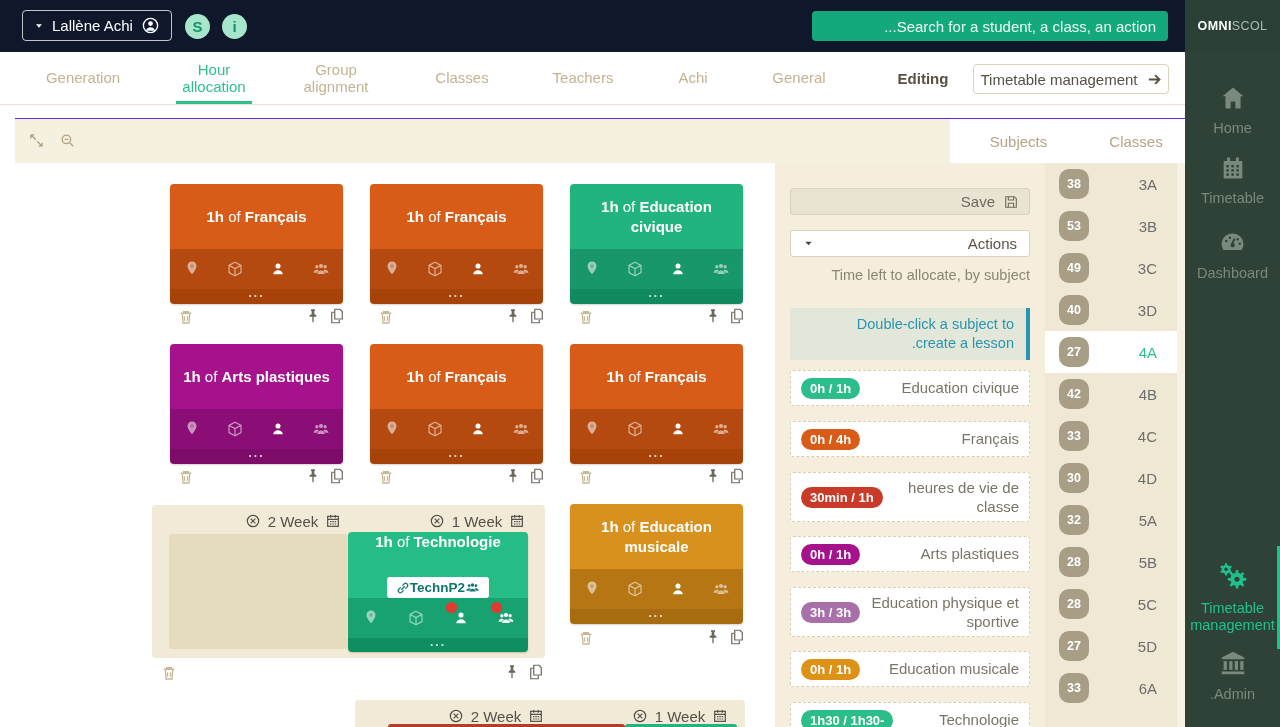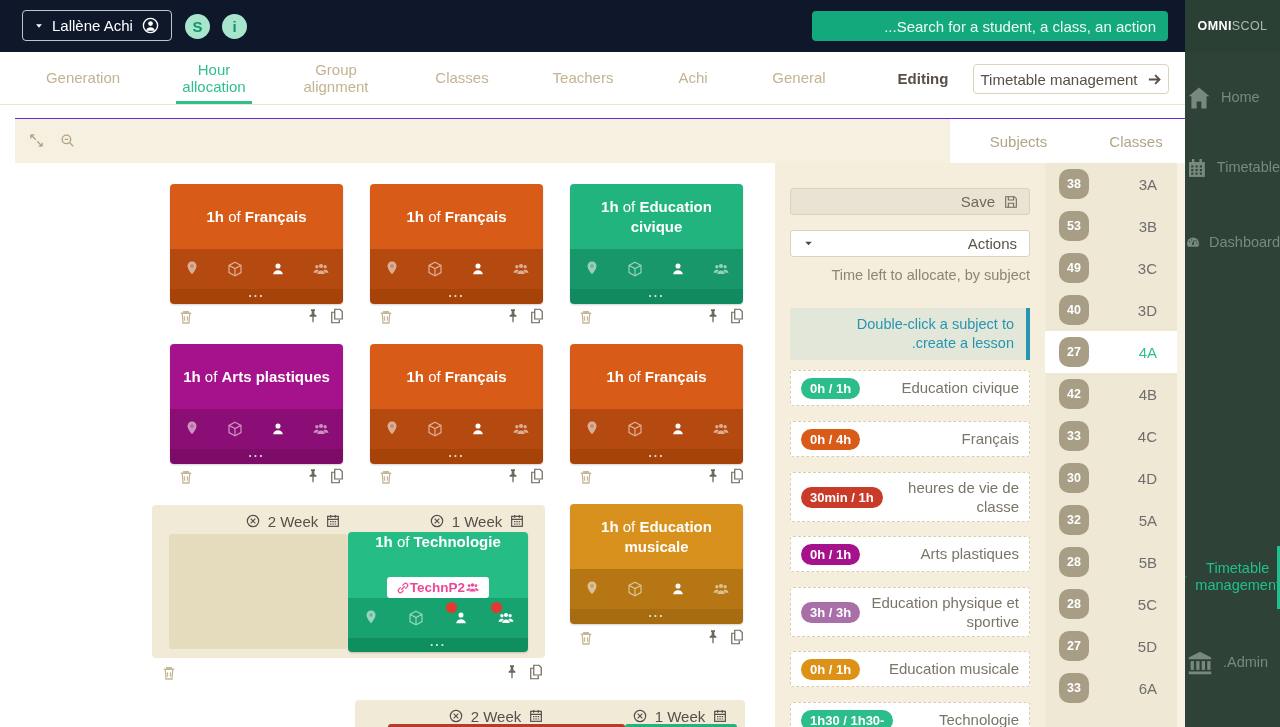--- a/index.html
+++ b/index.html
@@ -36,21 +36,21 @@
   
   .card{position:absolute;width:173px;border-radius:4px;overflow:hidden;box-shadow:0 1px 2px rgba(0,0,0,.18);display:flex;flex-direction:column;cursor:pointer}
   .card.orange{--main:#d85c17;--foot:#b54a10;--strip:#a64309}
   .card.green {--main:#21b47e;--foot:#17976a;--strip:#128a5f}
   .card.purple{--main:#a5128c;--foot:#8a0e75;--strip:#7d0c69}
   .card.amber {--main:#d8911d;--foot:#b57613;--strip:#a66c0f}
   .card.tech  {--main:#25bd85;--foot:#17a270;--strip:#0f8f60}
   .card-title{flex:1;display:flex;align-items:center;justify-content:center;text-align:center;color:#fff;font-size:15px;background:var(--main);padding:0 12px;line-height:1.3;min-height:64px}
   .b{font-weight:bold}
   .card.tech .card-title{flex-direction:column;justify-content:space-between;gap:5px;min-height:66px}
-  .tag-pill{background:#fff;border-radius:3px;height:21px;display:flex;align-items:center;padding:0 9px;color:#ec4899;font-size:13.5px;font-weight:bold}
+  .tag-pill{background:#fff;border-radius:3px;height:21px;display:flex;align-items:center;padding:0 9px;color:#0f766e;font-size:13.5px;font-weight:bold}
   .card-icons{height:40px;background:var(--foot);display:flex;align-items:center;justify-content:space-around;color:#fff;flex:none}
   .ci{width:18px;height:18px;opacity:.55;position:relative;cursor:pointer}
   .ci.bright{opacity:1}
   .dot{position:absolute;left:-6px;top:-7px;width:11px;height:11px;border-radius:50%;background:#e23a2e}
   .card-strip{height:15px;background:var(--strip);flex:none;display:flex;align-items:flex-start;justify-content:center;cursor:pointer}
   .card-strip::after{content:"...";color:rgba(255,255,255,.8);font-weight:bold;font-size:12px;letter-spacing:2px;line-height:8px}
 
   .act{position:absolute;cursor:pointer}
   .act.light{color:#c6b795}
   .act.dark{color:#6e675c}
@@ -78,21 +78,21 @@
   .classes-panel{position:absolute;left:1045px;top:163px;width:140px;height:564px;background:#efe8d5;overflow:hidden}
   .cls-row{height:42px;display:flex;align-items:center;padding:0 28px 0 14px;cursor:pointer}
   .cls-row.active{background:#fff}
   .cls-badge{min-width:30px;height:20px;border-radius:10px;background:#a89d85;color:#fff;font-size:12.5px;font-weight:bold;display:flex;align-items:center;justify-content:center;padding:15px 6px}
   .cls-name{margin-left:auto;color:#6e6e6e;font-size:15px}
   .cls-row.active .cls-name{color:#2fbf8f}
   .scrolltrack{position:absolute;right:0;top:0;width:8px;height:564px;background:#f7f2e4}
 
   
   .sidebar{position:absolute;left:1185px;top:52px;width:95px;height:675px;background:#2e4237}
-  .side-item{position:absolute;left:0;width:95px;display:flex;flex-direction:row;align-items:center;gap:8px;color:#79897e;font-size:14.5px;text-align:center;line-height:1.2;cursor:pointer}
+  .side-item{position:absolute;left:0;width:95px;display:flex;flex-direction:column;align-items:center;gap:8px;color:#79897e;font-size:14.5px;text-align:center;line-height:1.2;cursor:pointer}
   .side-item svg{color:#79897e}
   .side-item.active{color:#1fc08e}
   .side-item.active svg{color:#1fc08e}
   .side-item.active::after{content:"";position:absolute;right:0;top:-14px;bottom:-14px;width:3px;background:#1fc08e}
 </style>
 </head>
 <body>
 
 <div class="topbar">
   <div class="user-chip">

